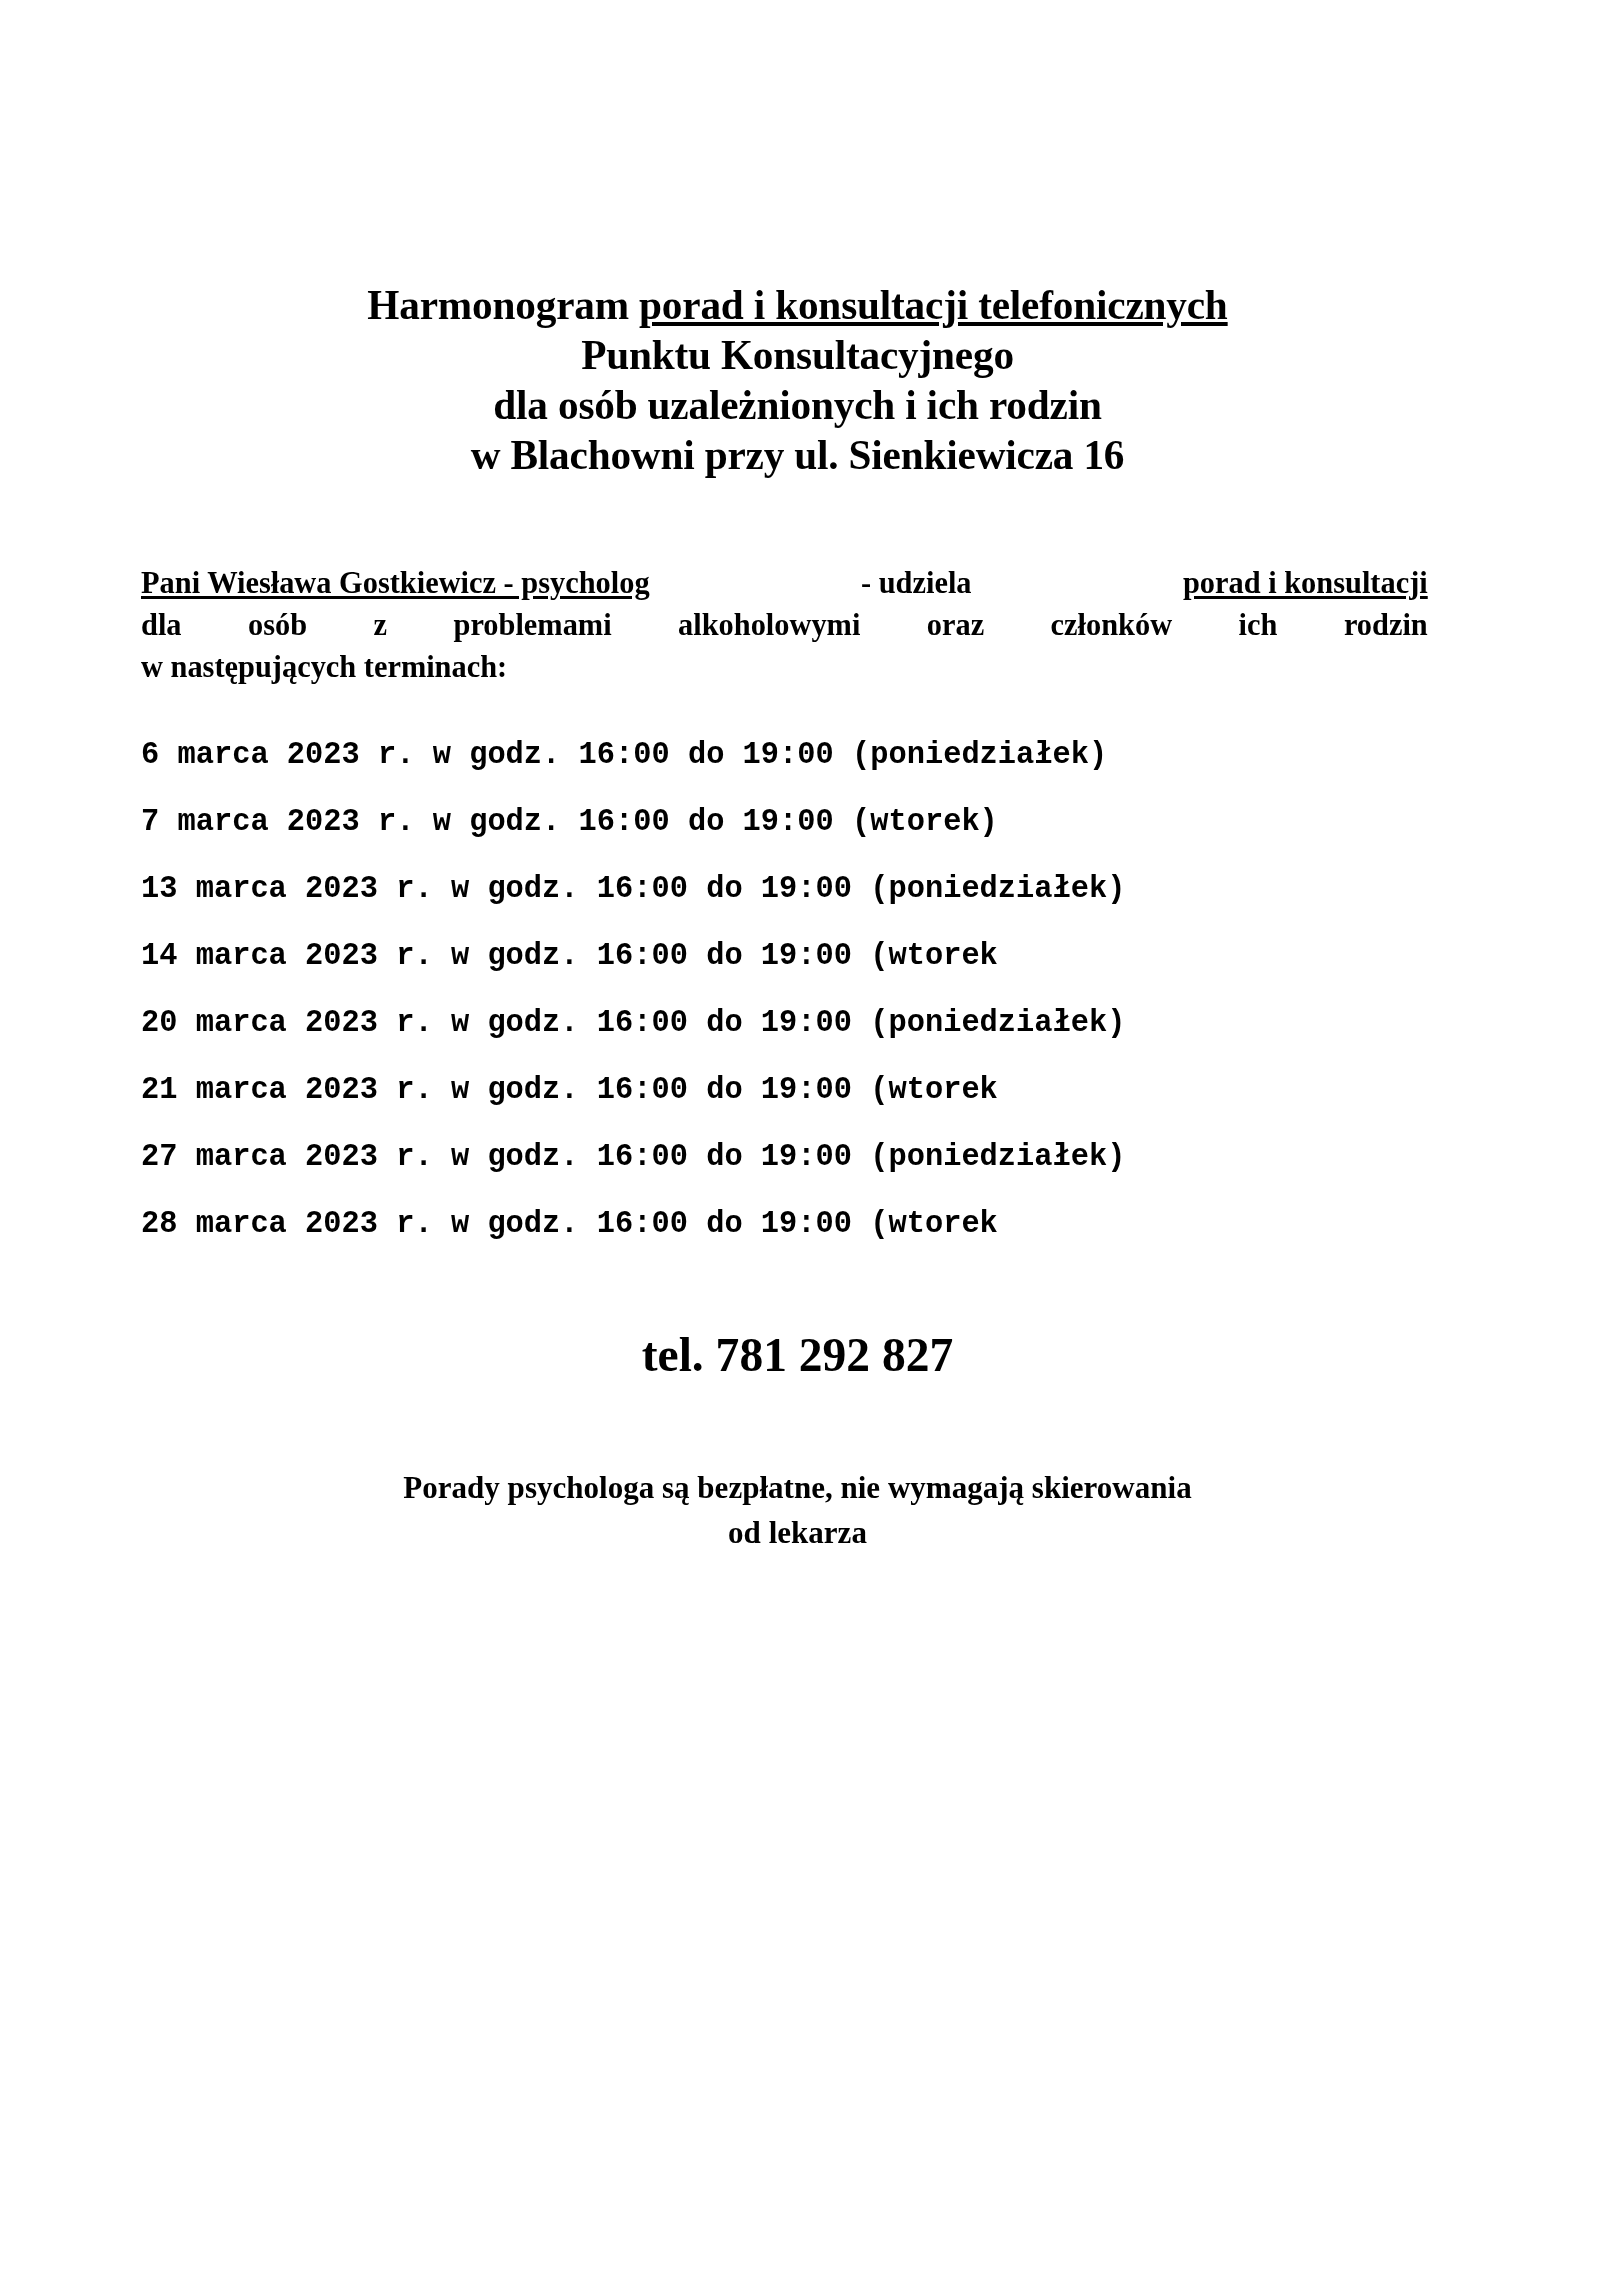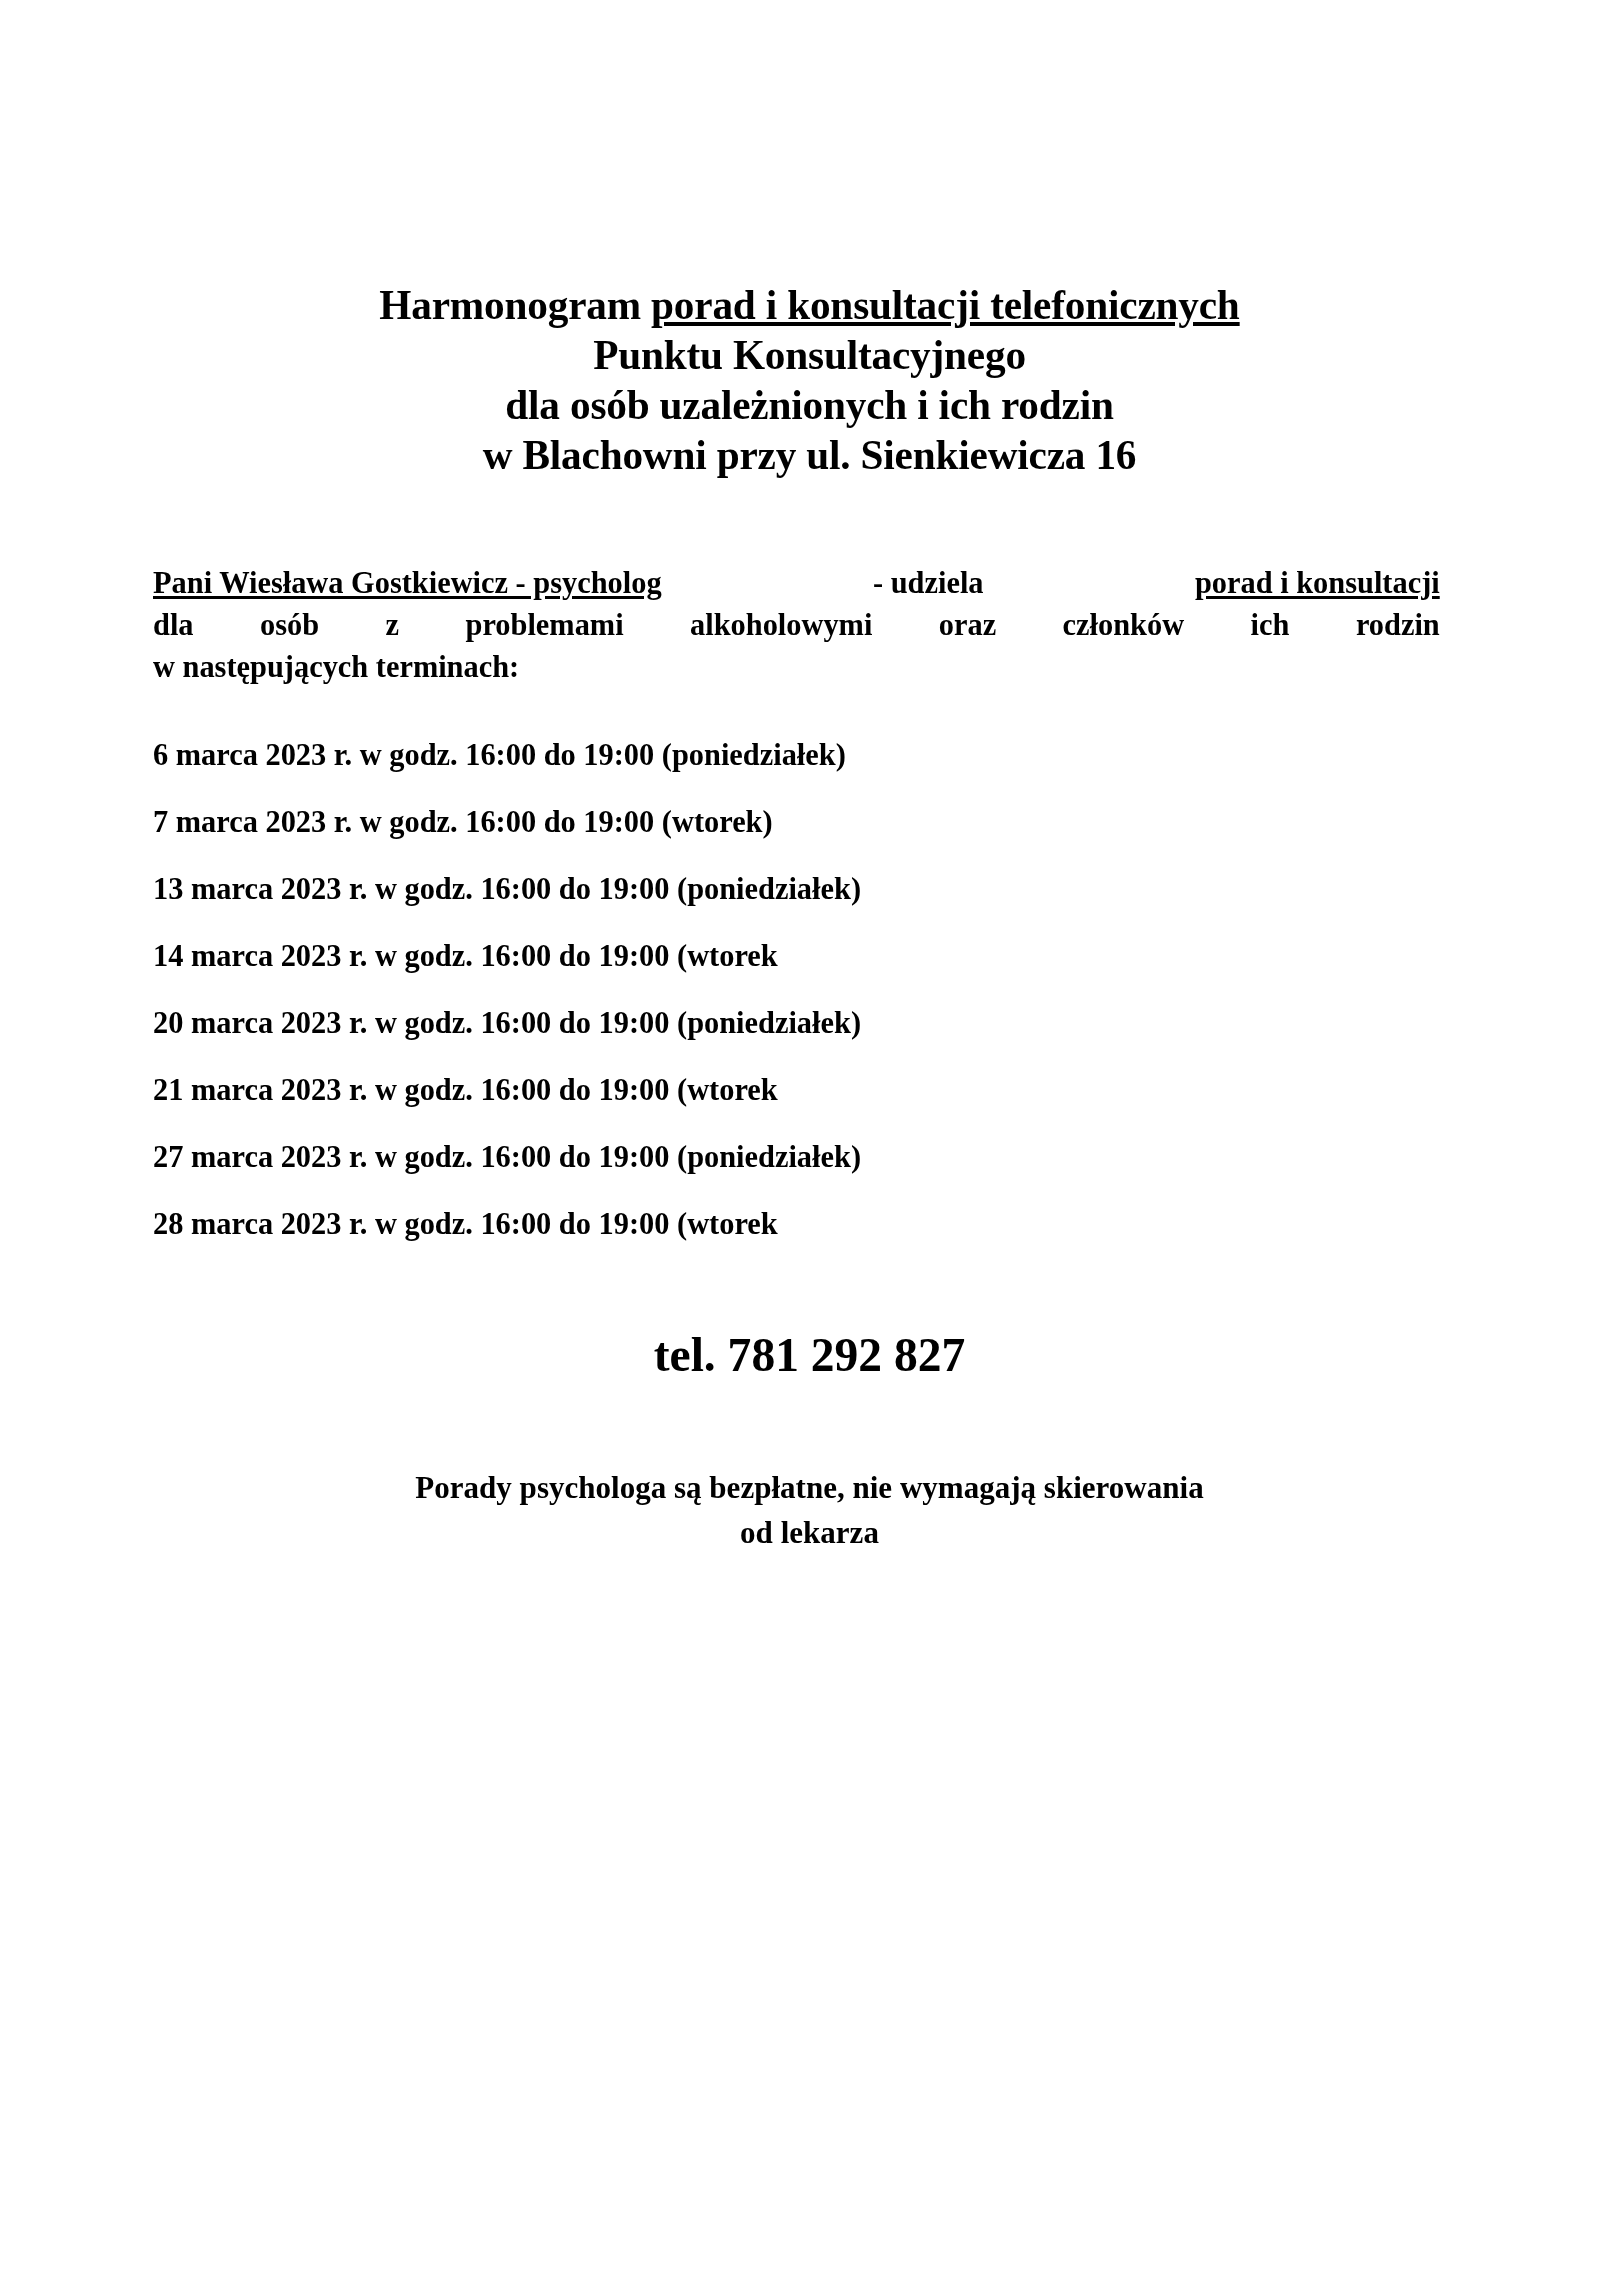--- a/index.html
+++ b/index.html
@@ -23,21 +23,21 @@
     left: 0;
     top: 0;
     width: 1621px;
     height: 2293px;
     background: #ffffff;
   }
 
   
   .content {
     position: absolute;
-    left: 153px;
+    left: 141px;
     top: 0;
     width: 1313px;
   }
 
   
   .title-block {
     margin-top: 280px;
     text-align: center;
     font-weight: bold;
     font-size: 43px;
@@ -77,20 +77,21 @@
     display: flex;
     justify-content: space-between;
     width: 1313px;
   }
   .intro .ln3 { display: block; }
   .intro .seg-u { text-decoration: underline; text-underline-offset: 2.9px; }
 
   
   .dates {
     margin-top: 33px;
+    font-family: Liberation Mono, monospace;
   }
   .date-row {
     font-weight: bold;
     font-size: 31px;
     line-height: 67px;
     white-space: nowrap;
     transform: scaleX(0.98);
     transform-origin: 0 0;
   }
 

